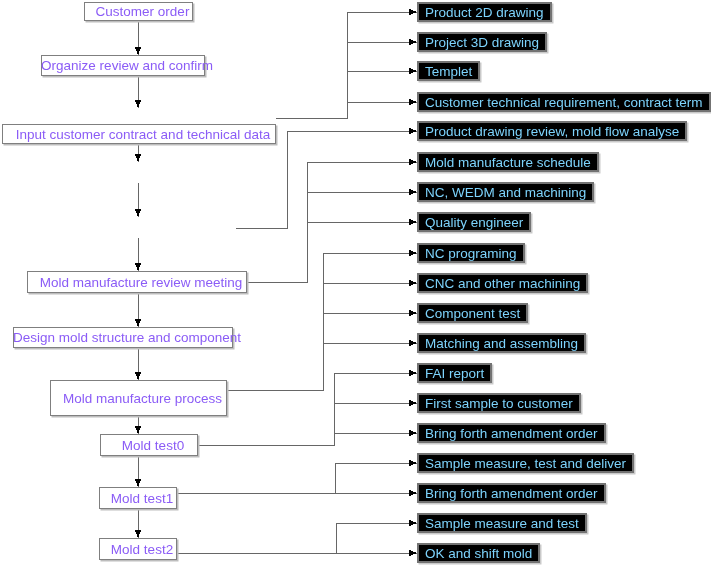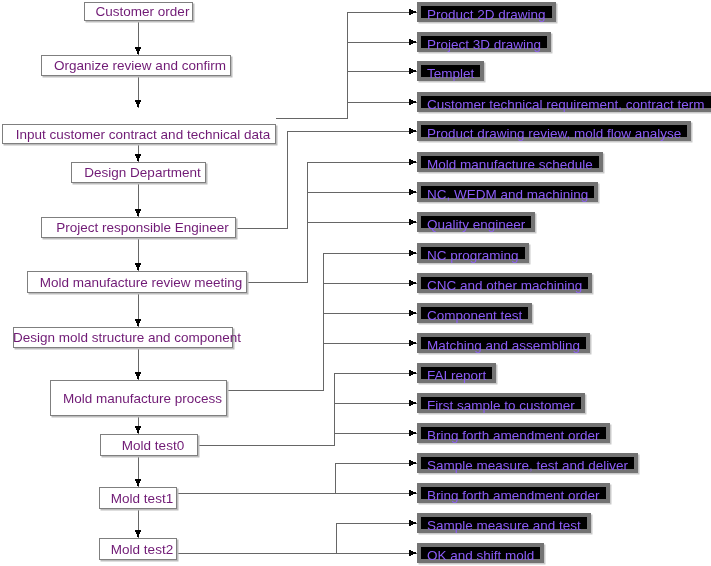--- a/index.html
+++ b/index.html
@@ -11,33 +11,33 @@
     overflow:hidden;
   }
   .canvas svg{position:absolute;left:0;top:0;}
   .pbox{
     position:absolute;
     box-sizing:border-box;
     background:#ffffff;
     border:1px solid #7f7f7f;
     box-shadow:1.5px 1.5px 0 #bdbdbd;
     display:flex;align-items:center;justify-content:center;
-    font-size:13.5px;color:#701a75;
+    font-size:13.5px;color:#8b5cf6;
     white-space:nowrap;
     z-index:2;
     padding-left:8px;
   }
   .obox{
     position:absolute;
     box-sizing:border-box;
     height:20px;
     background:#000000;
-    border:4px solid #737373;
+    border:2px solid #737373;
     box-shadow:1.5px 1.5px 0 #c9c9c9;
-    color:#8b5cf6;
+    color:#7dd3fc;
     font-size:13.5px;
     line-height:18px;
     padding:0 6px;
     white-space:nowrap;
     z-index:2;
   }
   .cline{stroke:#666666;stroke-width:1;fill:none;}
 </style>
 </head>
 <body>
@@ -106,24 +106,22 @@
     </g>
 
     <g>
       <line class="cline" x1="177" y1="553" x2="417" y2="553" marker-end="url(#arr)"></line>
       <path class="cline" d="M336,553 V523"></path>
       <line class="cline" x1="336" y1="523" x2="417" y2="523" marker-end="url(#arr)"></line>
     </g>
   </svg>
 
   <div class="pbox" style="left:84px;top:2px;width:109px;height:19px">Customer order</div>
-  <div class="pbox" style="left:41px;top:55px;width:190px;height:21px">Organize review and confirm</div>
+  <div class="pbox" style="left:41px;top:55px;width:164px;height:21px">Organize review and confirm</div>
   <div class="pbox" style="left:2px;top:124px;width:274px;height:20px">Input customer contract and technical data</div>
-  <div class="pbox" style="left:71px;top:162px;width:135px;height:21px">Design Department</div>
-  <div class="pbox" style="left:41px;top:217px;width:195px;height:21px">Project responsible Engineer</div>
   <div class="pbox" style="left:27px;top:271px;width:220px;height:22px">Mold manufacture review meeting</div>
   <div class="pbox" style="left:13px;top:327px;width:220px;height:21px">Design mold structure and component</div>
   <div class="pbox" style="left:50px;top:380px;width:177px;height:36px">Mold manufacture process</div>
   <div class="pbox" style="left:100px;top:434px;width:98px;height:22px">Mold test0</div>
   <div class="pbox" style="left:99px;top:487px;width:78px;height:22px">Mold test1</div>
   <div class="pbox" style="left:99px;top:538px;width:78px;height:22px">Mold test2</div>
 
   <div class="obox" style="left:417px;top:2px">Product 2D drawing</div>
   <div class="obox" style="left:417px;top:32px">Project 3D drawing</div>
   <div class="obox" style="left:417px;top:61px">Templet</div>

